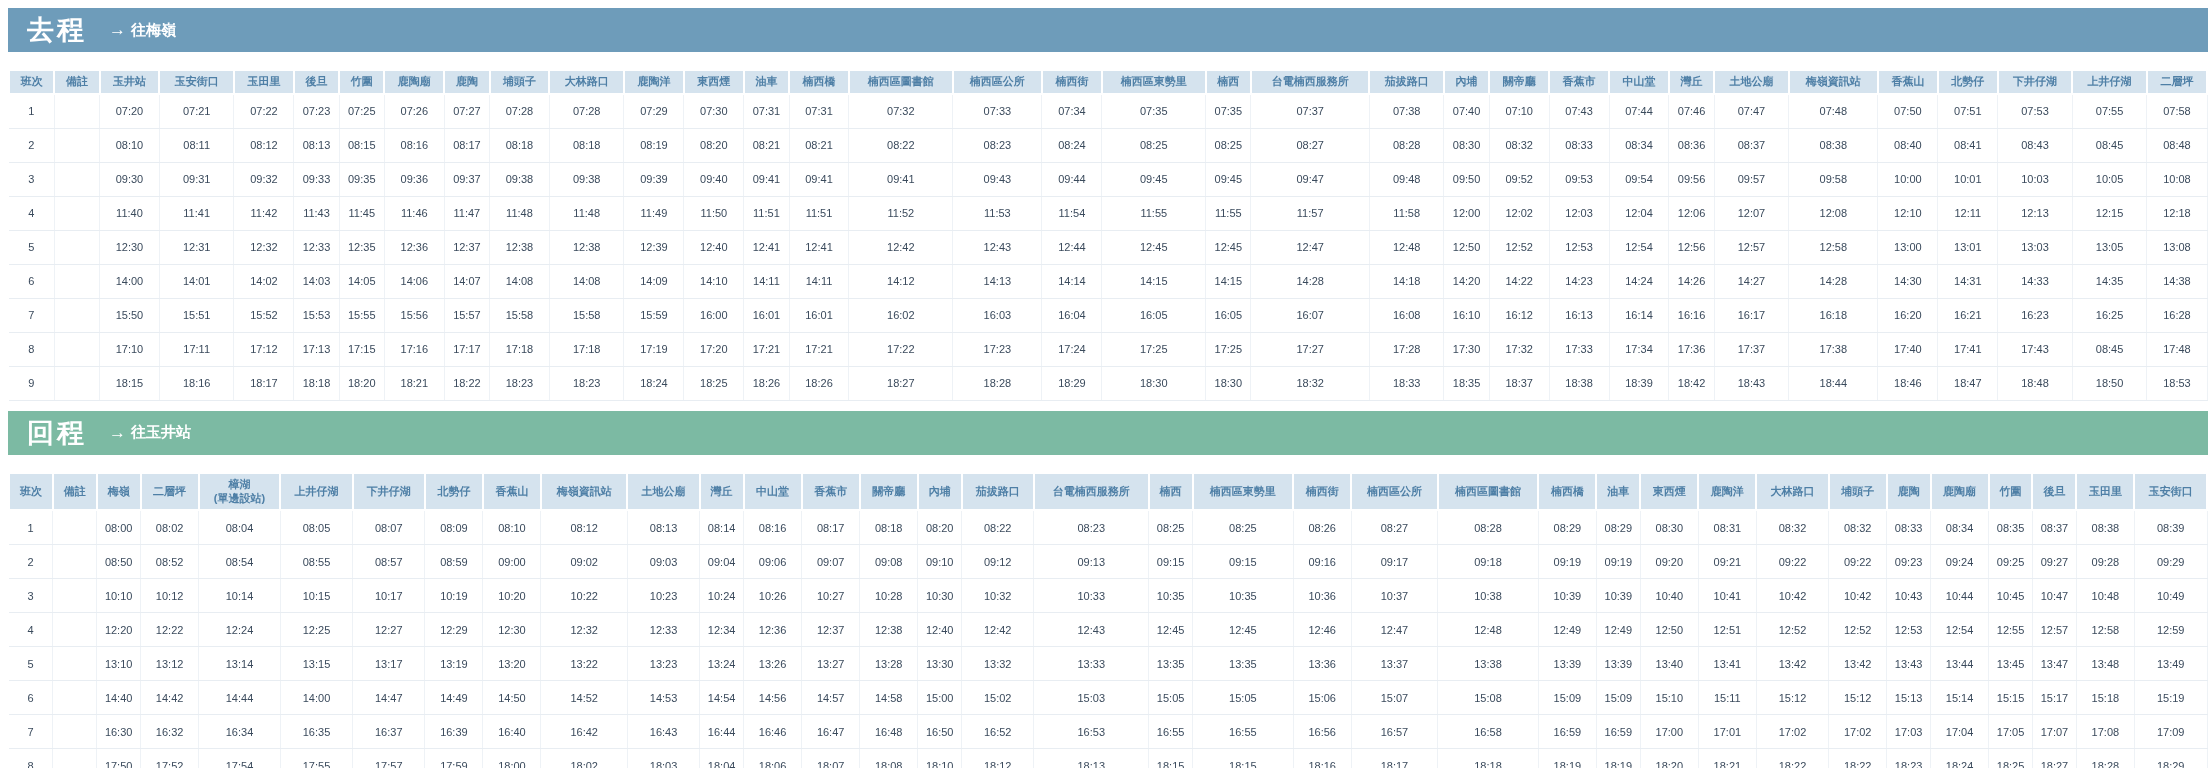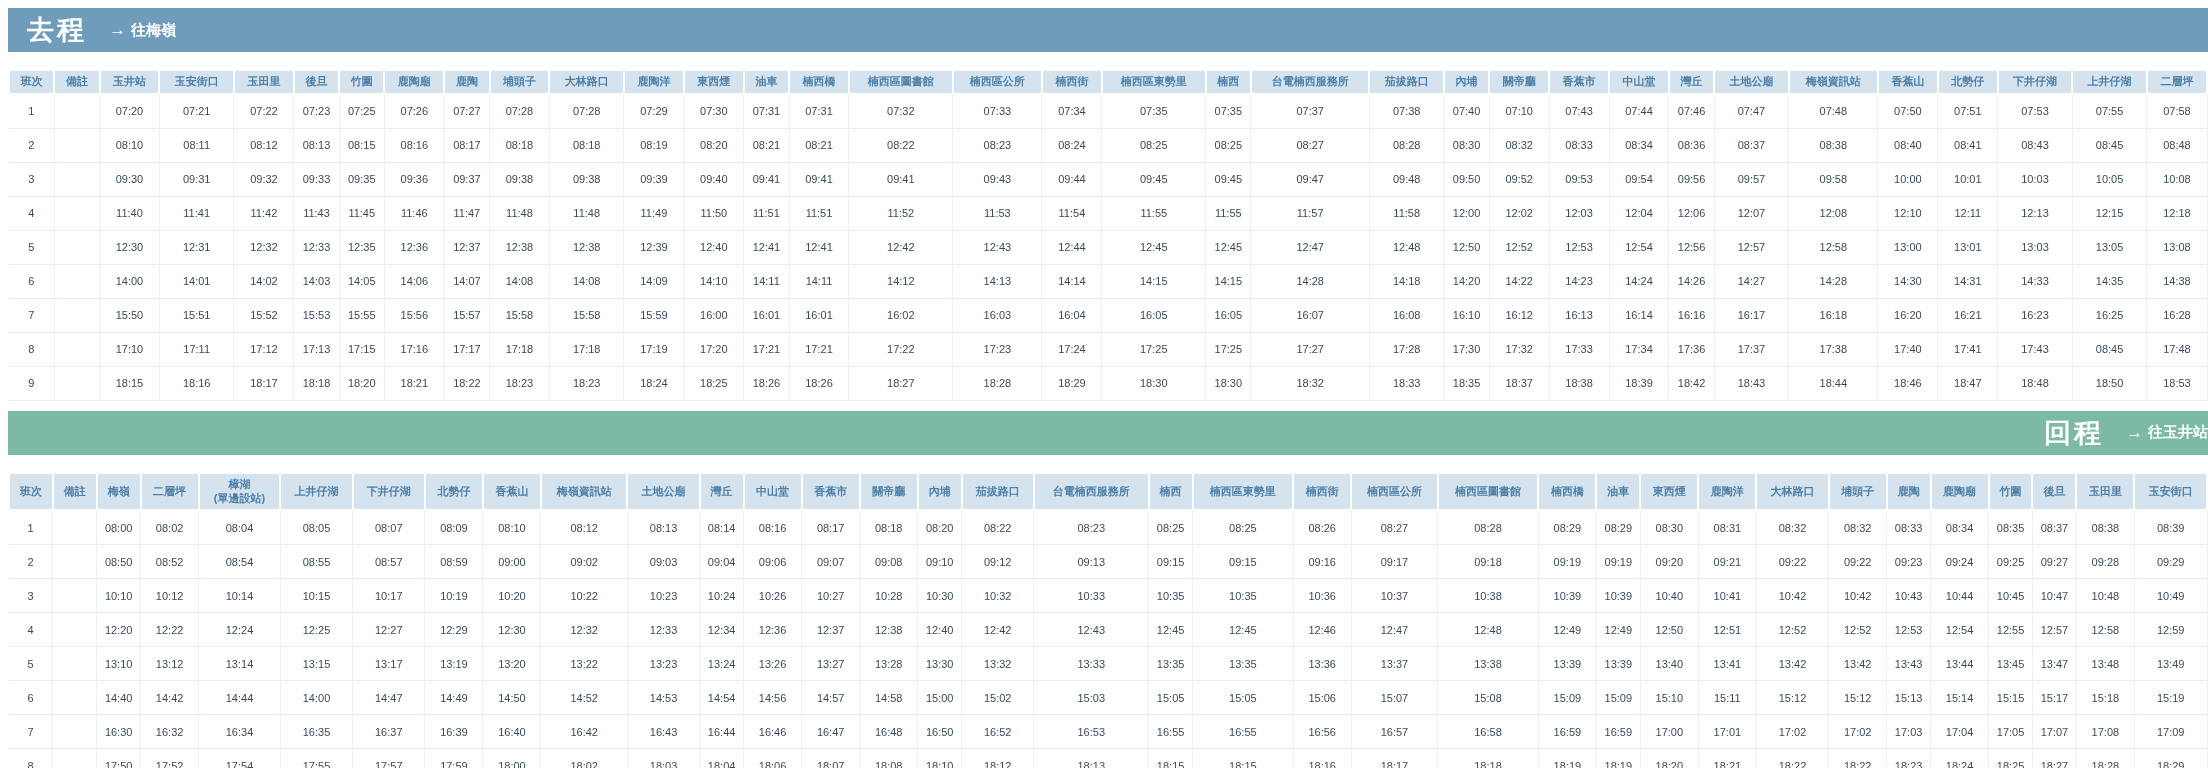--- a/index.html
+++ b/index.html
@@ -408,21 +408,21 @@
             <td>18:47</td>
             <td>18:48</td>
             <td>18:50</td>
             <td>18:53</td>
           </tr>
         </tbody>
     </table>
   </section>
 
   <section class="tt-section">
-    <div class="band" style="background: rgb(124, 186, 163); justify-content: flex-end;">
+    <div class="band" style="background: rgb(124, 186, 163);">
       <span class="band-title">回程</span>
       <span class="band-sub">
         <span class="band-arrow">→</span>
         <span>往玉井站</span>
       </span>
     </div>
     <table class="grid">
       <thead>
           <tr>
             <th>班次</th>

